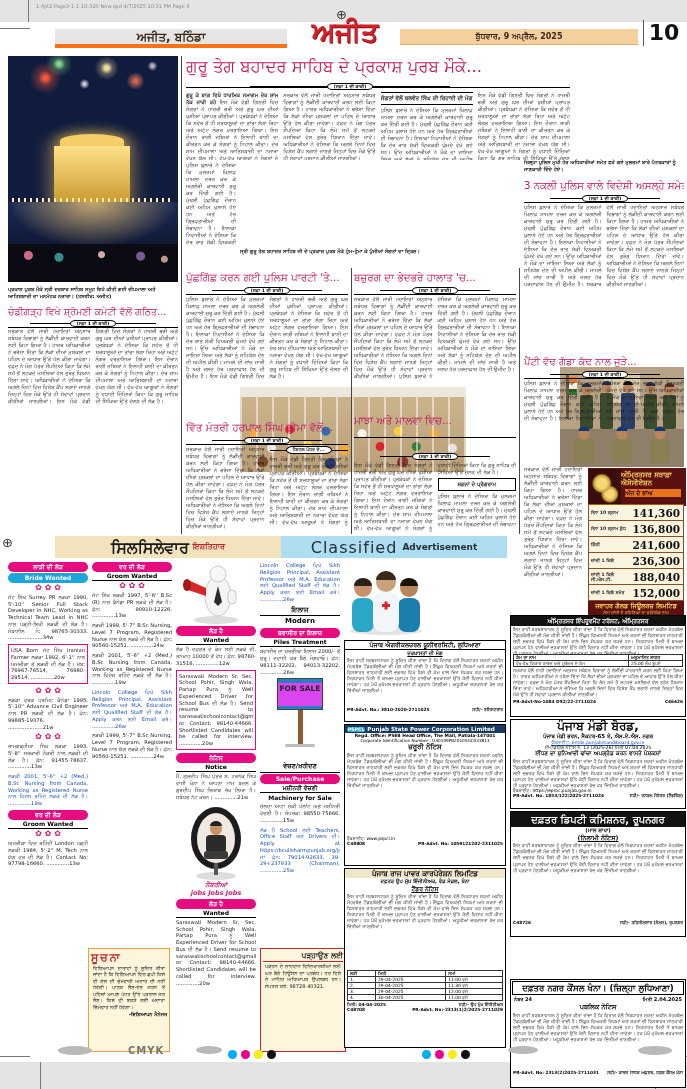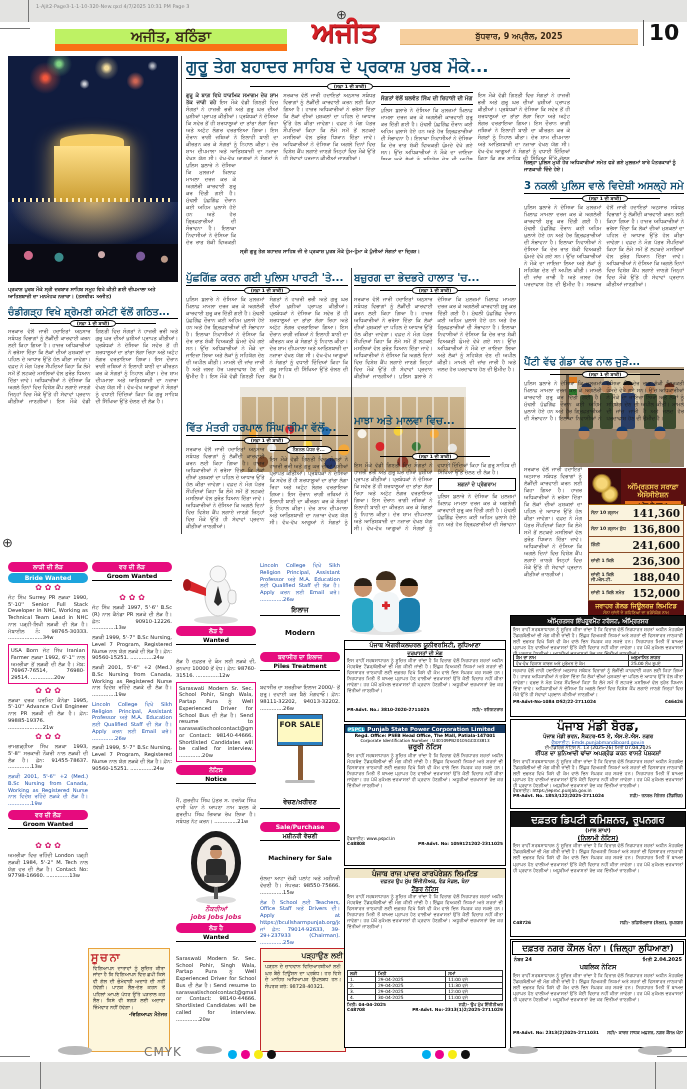--- a/index.html
+++ b/index.html
@@ -2,34 +2,34 @@
 <html><head>
 <meta charset="utf-8">
 <style>
   html,body{margin:0;padding:0}
   body{width:687px;height:1089px;position:relative;background:#ffffff;
        font-family:"DejaVu Sans",sans-serif;overflow:hidden}
   .a{position:absolute}
   .gray-band{background:#e3e3e1}
   .bt{font-size:5.2px;line-height:1.34;text-align:justify;color:#1c1c1c;overflow:hidden;word-break:break-word}
   .c2{column-count:2;column-gap:5px}
-  .shl{font-weight:bold;color:#0c4a6e;border-bottom:1.2px solid #000;padding-bottom:1px;
+  .shl{font-weight:normal;color:#be185d;border-bottom:1.2px solid #000;padding-bottom:10px;
        white-space:nowrap;overflow:hidden;line-height:1.15}
   .tag{display:flex;align-items:center;margin:1px 0}
   .tag:before,.tag:after{content:"";flex:1;border-top:0.8px solid #000}
   .tag b{border:0.9px solid #000;border-radius:10px/6px;padding:0 6px;font-size:4.6px;
          font-weight:bold;white-space:nowrap;background:#fff}
   .cap{font-size:5.1px;font-weight:bold;line-height:1.3;color:#111;overflow:hidden}
   .vline{position:absolute;width:0;border-left:0.7px solid #444}
   .chdr{border-radius:8px;color:#fff;text-align:center;font-weight:bold;font-size:6.1px;
         line-height:10px;height:10px;overflow:hidden}
   .pinkbg{background:#e60b7e}
   .bluebg{background:#1da4dd}
   .ehdr{font-weight:bold;text-align:center;font-size:6px;line-height:1.4;
-        border-bottom:0.9px solid #000;margin-bottom:13px;overflow:hidden}
+        border-bottom:0.9px solid #000;margin-bottom:1px;overflow:hidden}
   .ad{font-size:5.2px;line-height:1.3;text-align:justify;margin-bottom:3px;color:#222;overflow:hidden}
   .adblue{color:#1b4ea8}
   .pinkbox{border:1.4px solid #e60b7e;padding:2px;margin-bottom:3px}
   .orn{color:#d6186e;text-align:center;font-size:8px;font-weight:bold;font-style:italic;
        line-height:1.1;margin:1px 0}
   .nbox{border:0.9px solid #000;background:#fff;overflow:hidden}
   .ntitle{font-weight:bold;text-align:center;font-size:7px;line-height:1.3}
   .nbody{font-size:4.6px;line-height:1.32;text-align:justify;color:#222;padding:1px 2px;overflow:hidden}
   .prline{font-size:4.3px;display:flex;justify-content:space-between;padding:0 2px;font-weight:bold}
   .blackbar{background:#121212;color:#fff;font-weight:bold;text-align:center;overflow:hidden}
@@ -53,22 +53,22 @@
 <div class="a reg" style="left:336px;top:8px">⊕</div>
 <div class="a reg" style="left:2px;top:536px">⊕</div>
 <div class="a reg" style="left:674px;top:492px">⊕</div>
 <div class="a" style="left:0;top:28px;width:30px;border-top:0.8px solid #777"></div>
 <div class="a" style="left:28px;top:0;height:22px;border-left:0.8px solid #777"></div>
 <div class="a" style="left:0;top:1056px;width:30px;border-top:0.8px solid #777"></div>
 <div class="a" style="left:40px;top:1062px;height:27px;border-left:0.8px solid #777"></div>
 <div class="a" style="left:657px;top:1056px;width:30px;border-top:0.8px solid #777"></div>
 <div class="a" style="left:655px;top:1062px;height:27px;border-left:0.8px solid #777"></div>
 
-<div class="a" style="left:55px;top:29px;width:232px;height:15px;background:#bef264;border-bottom:7px solid #f97316;
-     display:flex;align-items:center;justify-content:center;font-size:14px;font-weight:bold;color:#3a2a18">ਅਜੀਤ, ਬਠਿੰਡਾ</div>
+<div class="a" style="left:55px;top:29px;width:232px;height:15px;background:#e5e5e5;border-bottom:4px solid #f97316;
+     display:flex;align-items:center;justify-content:center;font-size:12px;font-weight:bold;color:#3a2a18">ਅਜੀਤ, ਬਠਿੰਡਾ</div>
 <div class="a" style="left:295px;top:18px;width:100px;text-align:center;font-size:27px;font-weight:bold;
      color:#d42027;text-shadow:0.6px 0.6px 0 #8a0f14;line-height:1">ਅਜੀਤ</div>
 <div class="a" style="left:400px;top:29px;width:238px;height:15px;background:#f6cf9e;border-bottom:1px solid #e2ae6c;
      display:flex;align-items:center;justify-content:center;font-size:8px;font-weight:bold;color:#3a2a18">ਬੁੱਧਵਾਰ, 9 ਅਪ੍ਰੈਲ, 2025</div>
 <div class="a" style="left:643px;top:20px;width:40px;height:26px;border-left:0.8px solid #555;text-align:center;
      font-size:22px;font-weight:bold;color:#111;line-height:26px">10</div>
 
 <div class="a photo" style="left:8px;top:56px;width:170px;height:226px;background:#101c3e">
   <div class="a" style="left:0;top:0;width:170px;height:100px;background:
     radial-gradient(circle at 22% 22%, rgba(255,90,60,0.95) 0 2px, rgba(255,90,60,0.35) 7px, transparent 16px),
@@ -244,21 +244,21 @@
 <div class="a bt c2" style="left:524px;top:380px;width:160px;height:84px">
   <span>ਪੁਲਿਸ ਬੁਲਾਰੇ ਨੇ ਦੱਸਿਆ ਕਿ ਮੁਲਜ਼ਮਾਂ ਖ਼ਿਲਾਫ਼ ਮਾਮਲਾ ਦਰਜ ਕਰ ਕੇ ਅਗਲੇਰੀ ਕਾਰਵਾਈ ਸ਼ੁਰੂ ਕਰ ਦਿੱਤੀ ਗਈ ਹੈ। ਮੁੱਢਲੀ ਪੁੱਛਗਿੱਛ ਦੌਰਾਨ ਕਈ ਅਹਿਮ ਖੁਲਾਸੇ ਹੋਏ ਹਨ ਅਤੇ ਹੋਰ ਗ੍ਰਿਫ਼ਤਾਰੀਆਂ ਦੀ ਸੰਭਾਵਨਾ ਹੈ। ਇਲਾਕਾ ਨਿਵਾਸੀਆਂ ਨੇ ਦੱਸਿਆ ਕਿ ਦੇਰ ਰਾਤ ਸ਼ੱਕੀ ਵਿਅਕਤੀ ਘੁੰਮਦੇ ਵੇਖੇ ਗਏ ਸਨ। ਉੱਚ ਅਧਿਕਾਰੀਆਂ ਨੇ ਮੌਕੇ ਦਾ ਜਾਇਜ਼ਾ ਲਿਆ ਅਤੇ ਲੋਕਾਂ ਨੂੰ ਸਹਿਯੋਗ ਦੇਣ ਦੀ ਅਪੀਲ ਕੀਤੀ। ਮਾਮਲੇ ਦੀ ਜਾਂਚ ਜਾਰੀ ਹੈ ਅਤੇ ਜਲਦ ਹੋਰ ਪਰਦਾਫਾਸ਼ ਹੋਣ ਦੀ ਉਮੀਦ ਹੈ।</span>
 </div>
 <div class="a bt" style="left:524px;top:466px;width:58px;height:146px">
   <span>ਸਰਕਾਰ ਵੱਲੋਂ ਜਾਰੀ ਹਦਾਇਤਾਂ ਅਨੁਸਾਰ ਸਬੰਧਤ ਵਿਭਾਗਾਂ ਨੂੰ ਲੋੜੀਂਦੀ ਕਾਰਵਾਈ ਕਰਨ ਲਈ ਕਿਹਾ ਗਿਆ ਹੈ। ਹਾਜ਼ਰ ਅਧਿਕਾਰੀਆਂ ਨੇ ਭਰੋਸਾ ਦਿੱਤਾ ਕਿ ਲੋਕਾਂ ਦੀਆਂ ਮੁਸ਼ਕਲਾਂ ਦਾ ਪਹਿਲ ਦੇ ਆਧਾਰ ਉੱਤੇ ਹੱਲ ਕੀਤਾ ਜਾਵੇਗਾ। ਵਫ਼ਦ ਨੇ ਮੰਗ ਪੱਤਰ ਸੌਂਪਦਿਆਂ ਕਿਹਾ ਕਿ ਲੰਮੇ ਸਮੇਂ ਤੋਂ ਲਟਕਦੇ ਮਸਲਿਆਂ ਵੱਲ ਤੁਰੰਤ ਧਿਆਨ ਦਿੱਤਾ ਜਾਵੇ। ਅਧਿਕਾਰੀਆਂ ਨੇ ਦੱਸਿਆ ਕਿ ਅਗਲੇ ਦਿਨਾਂ ਵਿਚ ਵਿਸ਼ੇਸ਼ ਕੈਂਪ ਲਗਾਏ ਜਾਣਗੇ ਜਿਨ੍ਹਾਂ ਵਿਚ ਮੌਕੇ ਉੱਤੇ ਹੀ ਸੇਵਾਵਾਂ ਪ੍ਰਦਾਨ ਕੀਤੀਆਂ ਜਾਣਗੀਆਂ।</span>
 </div>
 <div class="a" style="left:588px;top:468px;width:96px;height:36px;display:flex;border:1px solid #5c1010">
   <div style="width:32px;background:
     radial-gradient(circle at 40% 40%, #f7d778 0 5px, #caa33a 8px, transparent 10px),
     radial-gradient(circle at 65% 70%, #f7d778 0 4px, #caa33a 7px, transparent 9px), #3a0d0d"></div>
-  <div style="flex:1;background:#5c1010;text-align:center;padding-top:14px">
+  <div style="flex:1;background:#5c1010;text-align:left;padding-top:2px">
     <div style="color:#ffd75e;font-weight:bold;font-size:7px;line-height:1.2">ਅੰਮ੍ਰਿਤਸਰ ਸਰਾਫ਼ਾ</div>
     <div style="color:#ffd75e;font-weight:bold;font-size:7px;line-height:1.2">ਐਸੋਸੀਏਸ਼ਨ</div>
     <div style="background:#e8731d;color:#2a0a0a;font-weight:bold;font-size:6px;margin:1px 4px">ਅੱਜ ਦੇ ਭਾਅ</div>
   </div>
 </div>
 <div class="a" style="left:588px;top:504px;width:96px">
   <div class="rrow" style="border-top:1px solid #a16207;height:15px">
     <div class="rlbl">ਸੋਨਾ 10 ਗ੍ਰਾਮ</div>
       <div class="rval">141,360</div>
   </div>
@@ -282,20 +282,28 @@
     <div class="rlbl">ਚਾਂਦੀ 1 ਕਿਲੋ ਸਮੇਤ</div>
       <div class="rval">152,000</div>
   </div>
   <div style="background:#5c1010;color:#ffd75e;text-align:center;padding:1px 0">
     <div style="font-weight:bold;font-size:6.4px">ਜਵਾਹਰ ਗੋਲਡ ਜਿਊਲਰਜ਼ ਲਿਮਟਿਡ</div>
     <div style="font-size:4.2px">ਸੋਨਾ ਚਾਂਦੀ ਦੇ ਗਹਿਣਿਆਂ ਦਾ ਭਰੋਸੇਯੋਗ ਨਾਮ</div>
   </div>
 </div>
 
 <div class="a" style="left:55px;top:536px;width:452px;height:22px;display:flex">
+  <div style="width:226px;background:#f3e3bd;display:flex;align-items:center;justify-content:center;gap:4px">
+    <span style="font-size:16px;font-weight:bold;color:#1a1a1a">ਸਿਲਸਿਲੇਵਾਰ</span>
+    <span style="font-size:8px;font-weight:bold;color:#c0262b">ਇਸ਼ਤਿਹਾਰ</span>
+  </div>
+  <div style="flex:1;background:#aedcf0;display:flex;align-items:center;justify-content:center;gap:5px">
+    <span style="font-size:16px;color:#22303a;letter-spacing:1px">Classified</span>
+    <span style="font-size:9px;font-weight:bold;color:#22303a">Advertisement</span>
+  </div>
 </div>
 
 <div class="a" style="left:8px;top:562px;width:80px">
   <div class="chdr pinkbg">ਲਾੜੀ ਦੀ ਲੋੜ</div>
   <div class="chdr bluebg" style="margin-top:1px">Bride Wanted</div>
   <div class="orn">✿ ✿ ✿</div>
   <div class="ad">ਜੱਟ ਸਿੱਖ Surrey PR ਲੜਕਾ 1990, 5'-10'' Senior Full Stack Developer in NHC, Working as Technical Team Lead in NHC ਨਾਲ ਪੜ੍ਹੀ-ਲਿਖੀ ਲੜਕੀ ਦੀ ਲੋੜ ਹੈ। ਮੋਬਾਈਲ ਨੰ: 98765-30333. .....................34w</div>
   <div class="pinkbox">
       <div class="ad" style="margin:0">USA Born ਜੱਟ ਸਿੱਖ Iranian Farmer ਲੜਕਾ 1992, 6'-1'' ਨਾਲ ਅਮਰੀਕਾ ਤੋਂ ਲੜਕੀ ਦੀ ਲੋੜ ਹੈ। ਮੋਬ: 76967-76514, 76980-29514. ..............20w</div>
     </div>
@@ -368,21 +376,21 @@
 </div>
 
 <div class="a" style="left:260px;top:562px;width:80px">
   <div class="ad adblue">Lincoln College ਵਿਖੇ Sikh Religion Principal, Assistant Professor ਅਤੇ M.A. Education ਲਈ Qualified Staff ਦੀ ਲੋੜ ਹੈ। Apply ਕਰਨ ਲਈ Email ਕਰੋ। ..............26w</div>
   <div class="ehdr" style="font-size:7px">ਇਲਾਜ</div>
   <div class="ehdr" style="font-size:7px;border-bottom:none">Modern</div>
   <div class="chdr pinkbg">ਬਵਾਸੀਰ ਦਾ ਇਲਾਜ</div>
   <div class="ehdr">Piles Treatment</div>
   <div class="ad">ਬਵਾਸੀਰ ਦਾ ਸ਼ਰਤੀਆ ਇਲਾਜ 2000/- ਤੋਂ ਸ਼ੁਰੂ। ਦਵਾਈ ਘਰ ਬੈਠੇ ਮੰਗਵਾਓ। ਫ਼ੋਨ: 98111-32202, 94013-32202. ..............26w</div>
   <div style="height:84px;text-align:center">
-    <div style="width:44px;height:30px;margin:2px auto 0;background:#fef9c3;border:1.6px solid #444;position:relative">
+    <div style="width:44px;height:30px;margin:2px auto 0;background:#d946ef;border:1.6px solid #444;position:relative">
       <div style="height:4px;background:#2a7fc0"></div>
       <div style="font-size:7.5px;font-weight:bold;color:#222;line-height:1.2;padding-top:1px">FOR SALE</div>
       <div style="position:absolute;bottom:0;left:0;right:0;height:3px;background:#2a7fc0"></div>
     </div>
     <div style="width:5px;height:34px;background:#8a5a33;margin:0 auto"></div>
     <div style="width:30px;height:3px;background:#bbb;margin:0 auto;border-radius:2px"></div>
   </div>
   <div class="ehdr" style="font-size:6.5px">ਵੇਚਣ/ਖ਼ਰੀਦਣ</div>
   <div class="chdr pinkbg">Sale/Purchase</div>
   <div class="ehdr">ਮਸ਼ੀਨਰੀ ਵੇਚਣੀ</div>
@@ -518,36 +526,36 @@
 <div class="a nbox" style="left:510px;top:811px;width:174px;height:124px">
   <div class="blackbar" style="font-size:10px;line-height:1.5">ਦਫ਼ਤਰ ਡਿਪਟੀ ਕਮਿਸ਼ਨਰ, ਰੂਪਨਗਰ</div>
   <div class="ntitle" style="font-size:5.4px">(ਮਾਲ ਸ਼ਾਖਾ)</div>
   <div class="ntitle" style="font-size:6.4px;text-decoration:underline">(ਨਿਲਾਮੀ ਨੋਟਿਸ)</div>
   <div class="nbody" style="height:76px">ਇਸ ਰਾਹੀਂ ਸਰਬਸਾਧਾਰਨ ਨੂੰ ਸੂਚਿਤ ਕੀਤਾ ਜਾਂਦਾ ਹੈ ਕਿ ਵਿਭਾਗ ਵੱਲੋਂ ਨਿਰਧਾਰਤ ਸ਼ਰਤਾਂ ਅਧੀਨ ਮੋਹਰਬੰਦ ਟੈਂਡਰ/ਬੋਲੀਆਂ ਦੀ ਮੰਗ ਕੀਤੀ ਜਾਂਦੀ ਹੈ। ਇੱਛੁਕ ਵਿਅਕਤੀ ਨਿਯਮਾਂ ਅਤੇ ਸ਼ਰਤਾਂ ਦੀ ਵਿਸਥਾਰਤ ਜਾਣਕਾਰੀ ਲਈ ਦਫ਼ਤਰ ਵਿਖੇ ਕਿਸੇ ਵੀ ਕੰਮ ਵਾਲੇ ਦਿਨ ਸੰਪਰਕ ਕਰ ਸਕਦੇ ਹਨ। ਨਿਰਧਾਰਤ ਮਿਤੀ ਤੋਂ ਬਾਅਦ ਪ੍ਰਾਪਤ ਹੋਣ ਵਾਲੀਆਂ ਦਰਖਾਸਤਾਂ ਉੱਤੇ ਕੋਈ ਵਿਚਾਰ ਨਹੀਂ ਕੀਤਾ ਜਾਵੇਗਾ। ਹਰ ਪੱਖੋਂ ਮੁਕੰਮਲ ਦਰਖਾਸਤਾਂ ਹੀ ਪ੍ਰਵਾਨ ਹੋਣਗੀਆਂ। ਅਧੂਰੀਆਂ ਦਰਖਾਸਤਾਂ ਰੱਦ ਕਰ ਦਿੱਤੀਆਂ ਜਾਣਗੀਆਂ।</div>
   <div class="prline">
       <span>C48726</span>
       <span>ਸਹੀ/- ਤਹਿਸੀਲਦਾਰ (ਸੇਲਜ਼), ਰੂਪਨਗਰ</span>
     </div>
 </div>
-<div class="a nbox" style="left:510px;top:939px;width:174px;height:107px">
+<div class="a nbox" style="left:510px;top:979px;width:174px;height:107px">
   <div class="ntitle" style="font-size:8.6px;border:0.9px solid #000;margin:1px;line-height:1.4">ਦਫ਼ਤਰ ਨਗਰ ਕੌਂਸਲ ਖੰਨਾ। (ਜ਼ਿਲ੍ਹਾ ਲੁਧਿਆਣਾ)</div>
   <div style="display:flex;justify-content:space-between;font-size:5px;font-weight:bold;padding:0 3px">
     <span>ਨੰਬਰ 24</span>
       <span>ਮਿਤੀ 2.04.2025</span>
   </div>
   <div class="ntitle" style="font-size:6.6px">ਪਬਲਿਕ ਨੋਟਿਸ</div>
   <div class="nbody" style="height:56px">ਇਸ ਰਾਹੀਂ ਸਰਬਸਾਧਾਰਨ ਨੂੰ ਸੂਚਿਤ ਕੀਤਾ ਜਾਂਦਾ ਹੈ ਕਿ ਵਿਭਾਗ ਵੱਲੋਂ ਨਿਰਧਾਰਤ ਸ਼ਰਤਾਂ ਅਧੀਨ ਮੋਹਰਬੰਦ ਟੈਂਡਰ/ਬੋਲੀਆਂ ਦੀ ਮੰਗ ਕੀਤੀ ਜਾਂਦੀ ਹੈ। ਇੱਛੁਕ ਵਿਅਕਤੀ ਨਿਯਮਾਂ ਅਤੇ ਸ਼ਰਤਾਂ ਦੀ ਵਿਸਥਾਰਤ ਜਾਣਕਾਰੀ ਲਈ ਦਫ਼ਤਰ ਵਿਖੇ ਕਿਸੇ ਵੀ ਕੰਮ ਵਾਲੇ ਦਿਨ ਸੰਪਰਕ ਕਰ ਸਕਦੇ ਹਨ। ਨਿਰਧਾਰਤ ਮਿਤੀ ਤੋਂ ਬਾਅਦ ਪ੍ਰਾਪਤ ਹੋਣ ਵਾਲੀਆਂ ਦਰਖਾਸਤਾਂ ਉੱਤੇ ਕੋਈ ਵਿਚਾਰ ਨਹੀਂ ਕੀਤਾ ਜਾਵੇਗਾ। ਹਰ ਪੱਖੋਂ ਮੁਕੰਮਲ ਦਰਖਾਸਤਾਂ ਹੀ ਪ੍ਰਵਾਨ ਹੋਣਗੀਆਂ। ਅਧੂਰੀਆਂ ਦਰਖਾਸਤਾਂ ਰੱਦ ਕਰ ਦਿੱਤੀਆਂ ਜਾਣਗੀਆਂ।</div>
   <div class="prline">
     <span>PR-Advt. No: 2313(2)2025-2711031</span>
     <span><span>ਸਹੀ/- ਕਾਰਜ ਸਾਧਕ ਅਫ਼ਸਰ,</span> <span>ਨਗਰ ਕੌਂਸਲ ਖੰਨਾ</span></span>
   </div>
 </div>
 
 <div class="a ell" style="left:58px;top:1046px;width:34px;height:9px"></div>
-<div class="a" style="left:144px;top:1045px;font-size:12px;font-weight:normal;color:#777;letter-spacing:1px">CMYK</div>
+<div class="a" style="left:128px;top:1045px;font-size:10px;font-weight:bold;color:#777;letter-spacing:1px">CMYK</div>
 <div class="a dotrow" style="left:228px;top:1044px">
   <span style="background:#00aeef"></span><span style="background:#ec008c"></span><span style="background:#f7ec13"></span><span style="background:#111"></span>
 </div>
 <div class="a ell" style="left:196px;top:1046px;width:26px;height:8px"></div>
 <div class="a dotrow" style="left:422px;top:1044px">
   <span style="background:#00aeef"></span><span style="background:#ec008c"></span><span style="background:#f7ec13"></span><span style="background:#111"></span>
 </div>
 <div class="a ell" style="left:508px;top:1046px;width:30px;height:8px"></div>
 <div class="a ell" style="left:638px;top:1046px;width:34px;height:9px"></div>
 

